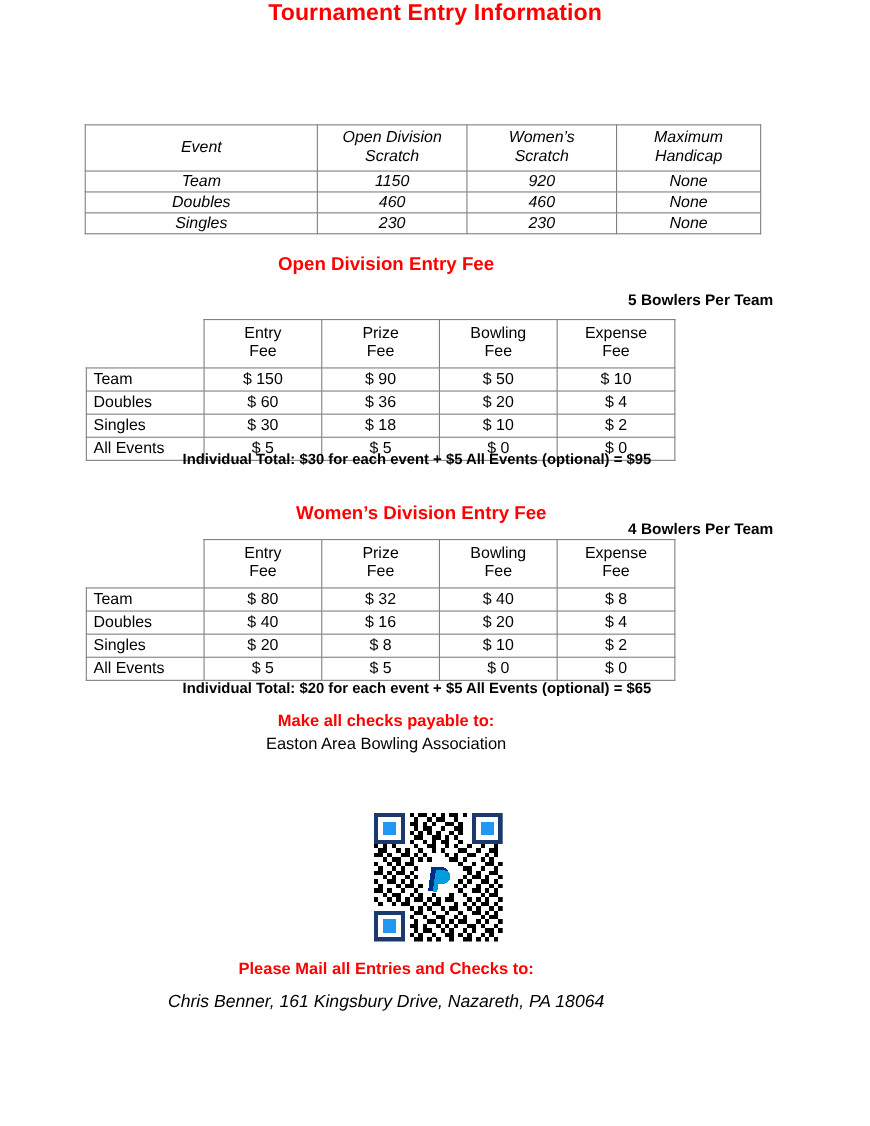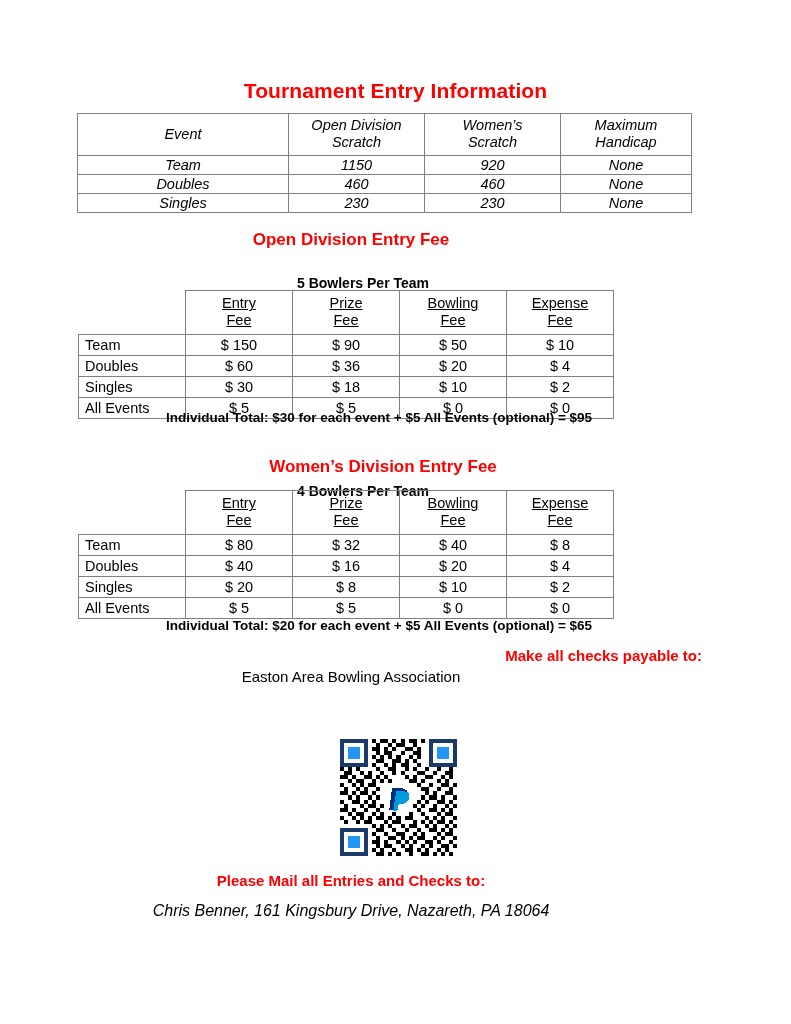--- a/index.html
+++ b/index.html
@@ -22,38 +22,37 @@
     height: 1024px;
   }
 
   
   .doc-title {
     text-align: center;
     color: #ff0000;
     font-size: 21px;
     font-weight: bold;
     margin: 0;
-    padding-top: 79px;
     line-height: 1.1;
     letter-spacing: 0.1px;
   }
   .section-heading {
     text-align: center;
     color: #ff0000;
     font-size: 17px;
     font-weight: bold;
     margin: 0;
     line-height: 1.1;
   }
   .sub-heading {
-    text-align: center;
+    text-align: right;
     color: #000000;
     font-size: 14px;
     font-weight: bold;
-    margin: 12px;
+    margin: 1px;
     line-height: 1.1;
   }
 
   
   table {
     border-collapse: collapse;
     table-layout: fixed;
   }
   table td, table th {
     border: 1px solid #808080;
@@ -91,21 +90,20 @@
   .fee-table {
     position: absolute;
     left: 78px;
     width: 535px;
   }
   .fee-table .col-label { width: 107px; }
   .fee-table .col-fee   { width: 107px; }
   .fee-table thead td {
     height: 38px;
     padding: 2px 0 3px 0;
-    text-decoration: underline;
   }
   .fee-table tbody td {
     height: 20px;
   }
   .fee-table td.row-label {
     text-align: left;
     padding-left: 6px;
   }
   .fee-table thead td.blank-corner {
     border: none;
@@ -127,21 +125,20 @@
   
   .payment-line {
     text-align: center;
     margin: 0;
     line-height: 1.15;
   }
   .payment-line.red {
     color: #ff0000;
     font-weight: bold;
     font-size: 15px;
-    text-align: right;
   }
   .payment-line.plain {
     color: #000000;
     font-weight: normal;
     font-size: 15px;
   }
   .email-link {
     color: #2a6ed8;
     text-decoration: underline;
     font-size: 15px;

